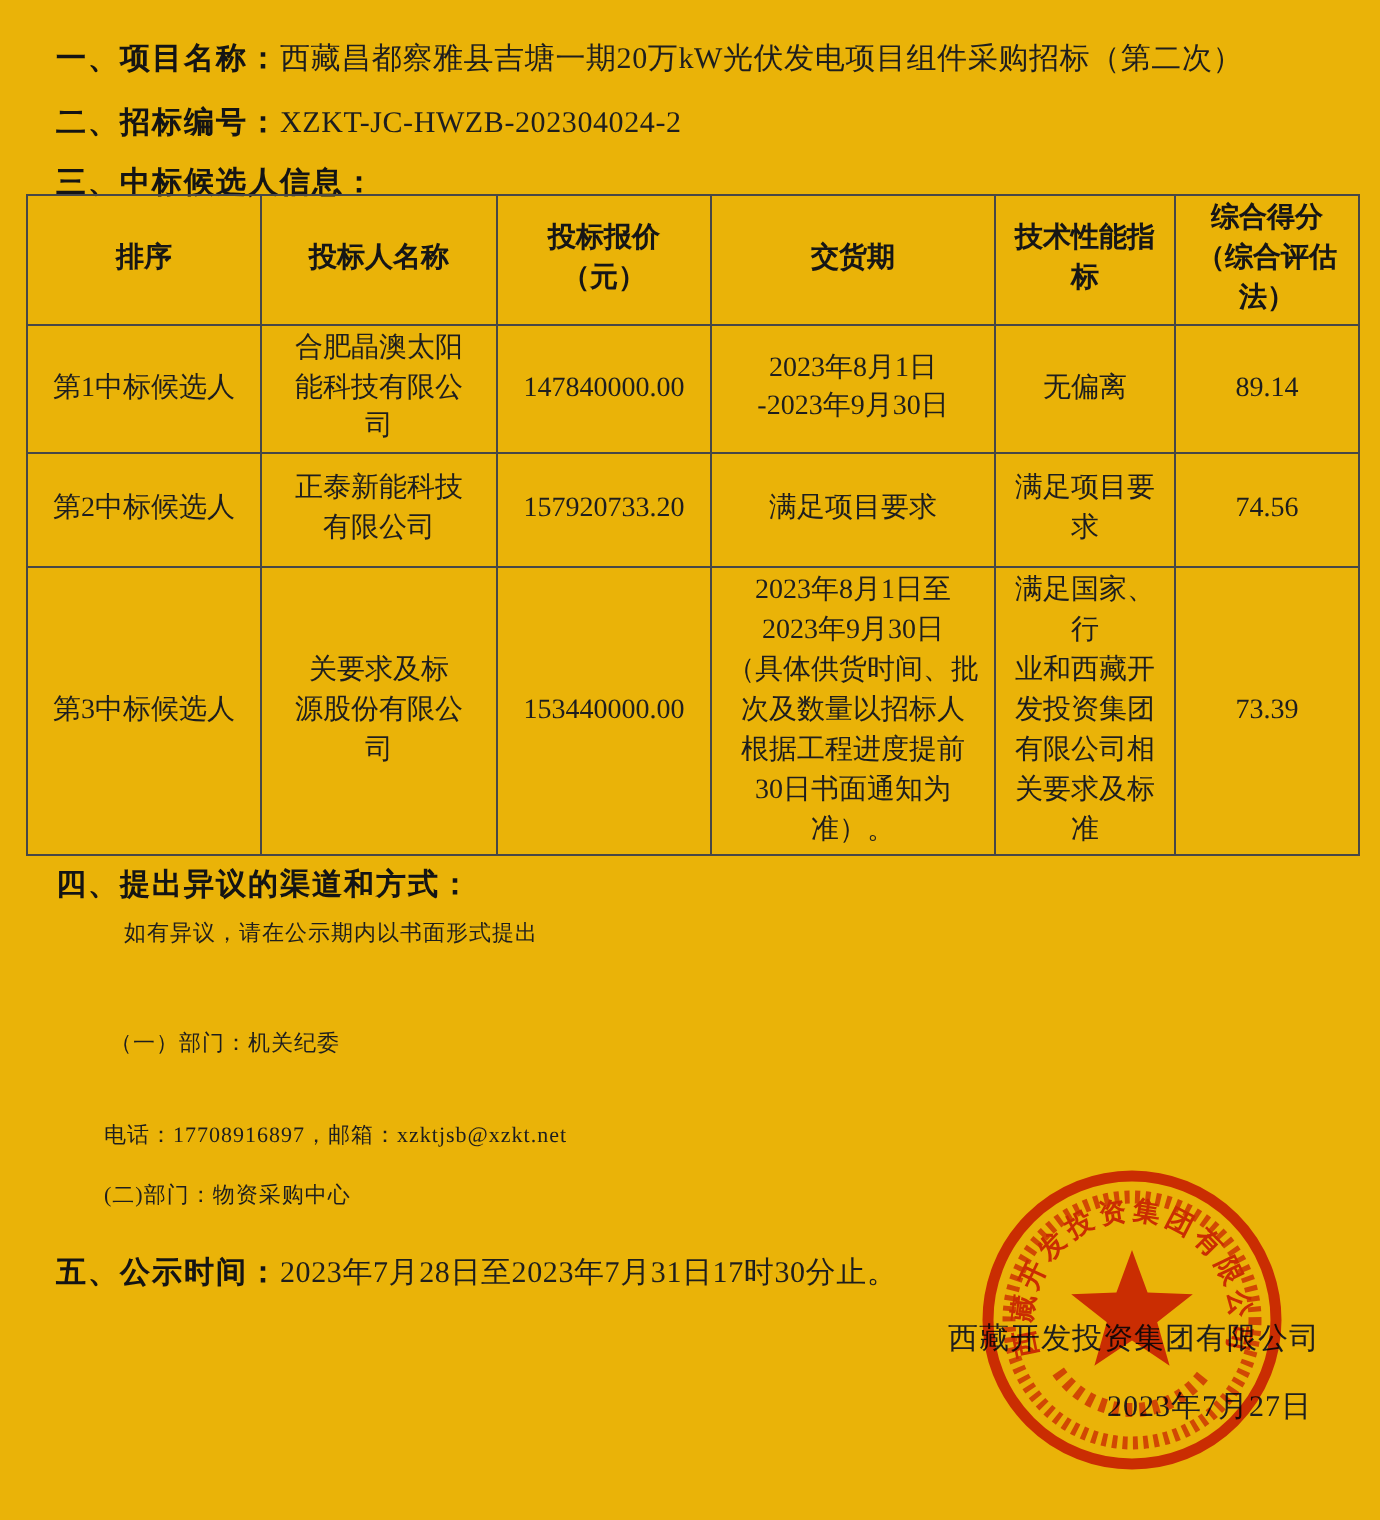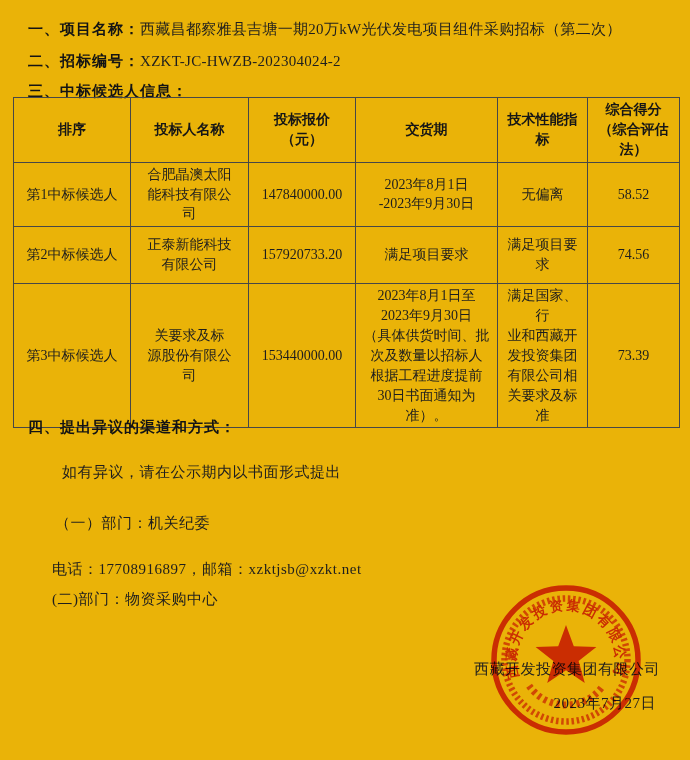--- a/index.html
+++ b/index.html
@@ -4,21 +4,21 @@
 <style>
   html,body{margin:0;padding:0;background:#ffffff;}
   .page{
     position:relative;width:690px;height:760px;background:#eab308;overflow:hidden;
     font-family:"Liberation Serif","DejaVu Serif",serif;color:#1e1e1e;
   }
   .abs{position:absolute;white-space:nowrap;}
   .hline{font-size:15px;}
   .lbl{font-weight:bold;letter-spacing:1px;color:#141414;}
   .val{font-weight:normal;letter-spacing:.3px;}
-  .indent{font-size:15px;letter-spacing:.5px;}
+  .indent{font-size:11px;letter-spacing:.5px;}
   table.cands{
     position:absolute;left:13px;top:97px;width:666px;
     border-collapse:collapse;table-layout:fixed;
   }
   .cands th,.cands td{
     border:1px solid #474747;text-align:center;vertical-align:middle;
     font-size:14px;line-height:1.42;padding:2px 5px;
     white-space:pre-line;word-break:break-all;overflow:hidden;
   }
   .cands th{font-weight:bold;color:#161616;}
@@ -62,21 +62,21 @@
     <tbody>
       <tr style="height:64px">
         <td>第1中标候选人</td>
         <td>合肥晶澳太阳
 能科技有限公
 司</td>
         <td>147840000.00</td>
         <td>2023年8月1日
 -2023年9月30日</td>
         <td>无偏离</td>
-        <td>58.52</td>
+        <td>89.14</td>
       </tr>
       <tr style="height:57px">
         <td>第2中标候选人</td>
         <td>正泰新能科技
 有限公司</td>
         <td>157920733.20</td>
         <td>满足项目要求</td>
         <td>满足项目要
 求</td>
         <td>74.56</td>
@@ -98,31 +98,32 @@
 业和西藏开
 发投资集团
 有限公司相
 关要求及标
 准</td>
         <td>73.39</td>
       </tr>
     </tbody>
   </table>
 
-  <p class="abs hline" style="left:28px;top:403px;"><b class="lbl">四、提出异议的渠道和方式：</b></p>
+  <p class="abs hline" style="left:28px;top:418px;"><b class="lbl">四、提出异议的渠道和方式：</b></p>
 
   <p class="abs indent" style="left:62px;top:448px;">如有异议，请在公示期内以书面形式提出</p>
 
   <p class="abs indent" style="left:55px;top:482px;margin-top:32px;">（一）部门：机关纪委</p>
 
   <p class="abs indent" style="left:52px;top:513px;margin-top:47px;">电话：17708916897，邮箱：xzktjsb@xzkt.net</p>
 
   <p class="abs indent" style="left:52px;top:550px;margin-top:40px;">(二)部门：物资采购中心</p>
 
 
+  <p class="abs hline" style="left:28px;top:612px;"><b class="lbl">五、公示时间：</b><span class="val">2023年7月28日至2023年7月31日17时30分止。</span></p>
 
   <p class="abs sign" style="right:30px;top:645px;">西藏开发投资集团有限公司</p>
 
   <p class="abs sign" style="right:34px;top:679px;">2023年7月27日</p>
 
   <svg class="stamp" width="176" height="176" viewBox="0 0 176 176">
     <circle cx="88" cy="88" r="72" fill="none" stroke="#d92a1c" stroke-width="5.5"></circle>
     <circle cx="88" cy="88" r="61.5" fill="none" stroke="#d92a1c" stroke-width="6.5" stroke-dasharray="2.5 2.7" opacity="0.8"></circle>
     <path d="M51.1,113.8 A45,45 0 0 0 124.9,113.8" fill="none" stroke="#d92a1c" stroke-width="7" stroke-dasharray="3.2 3.5" opacity="0.8"></path>
     <path id="sealArc" d="M40.2,102.6 A50,50 0 1 1 135.8,102.6" fill="none" stroke="none"></path>

